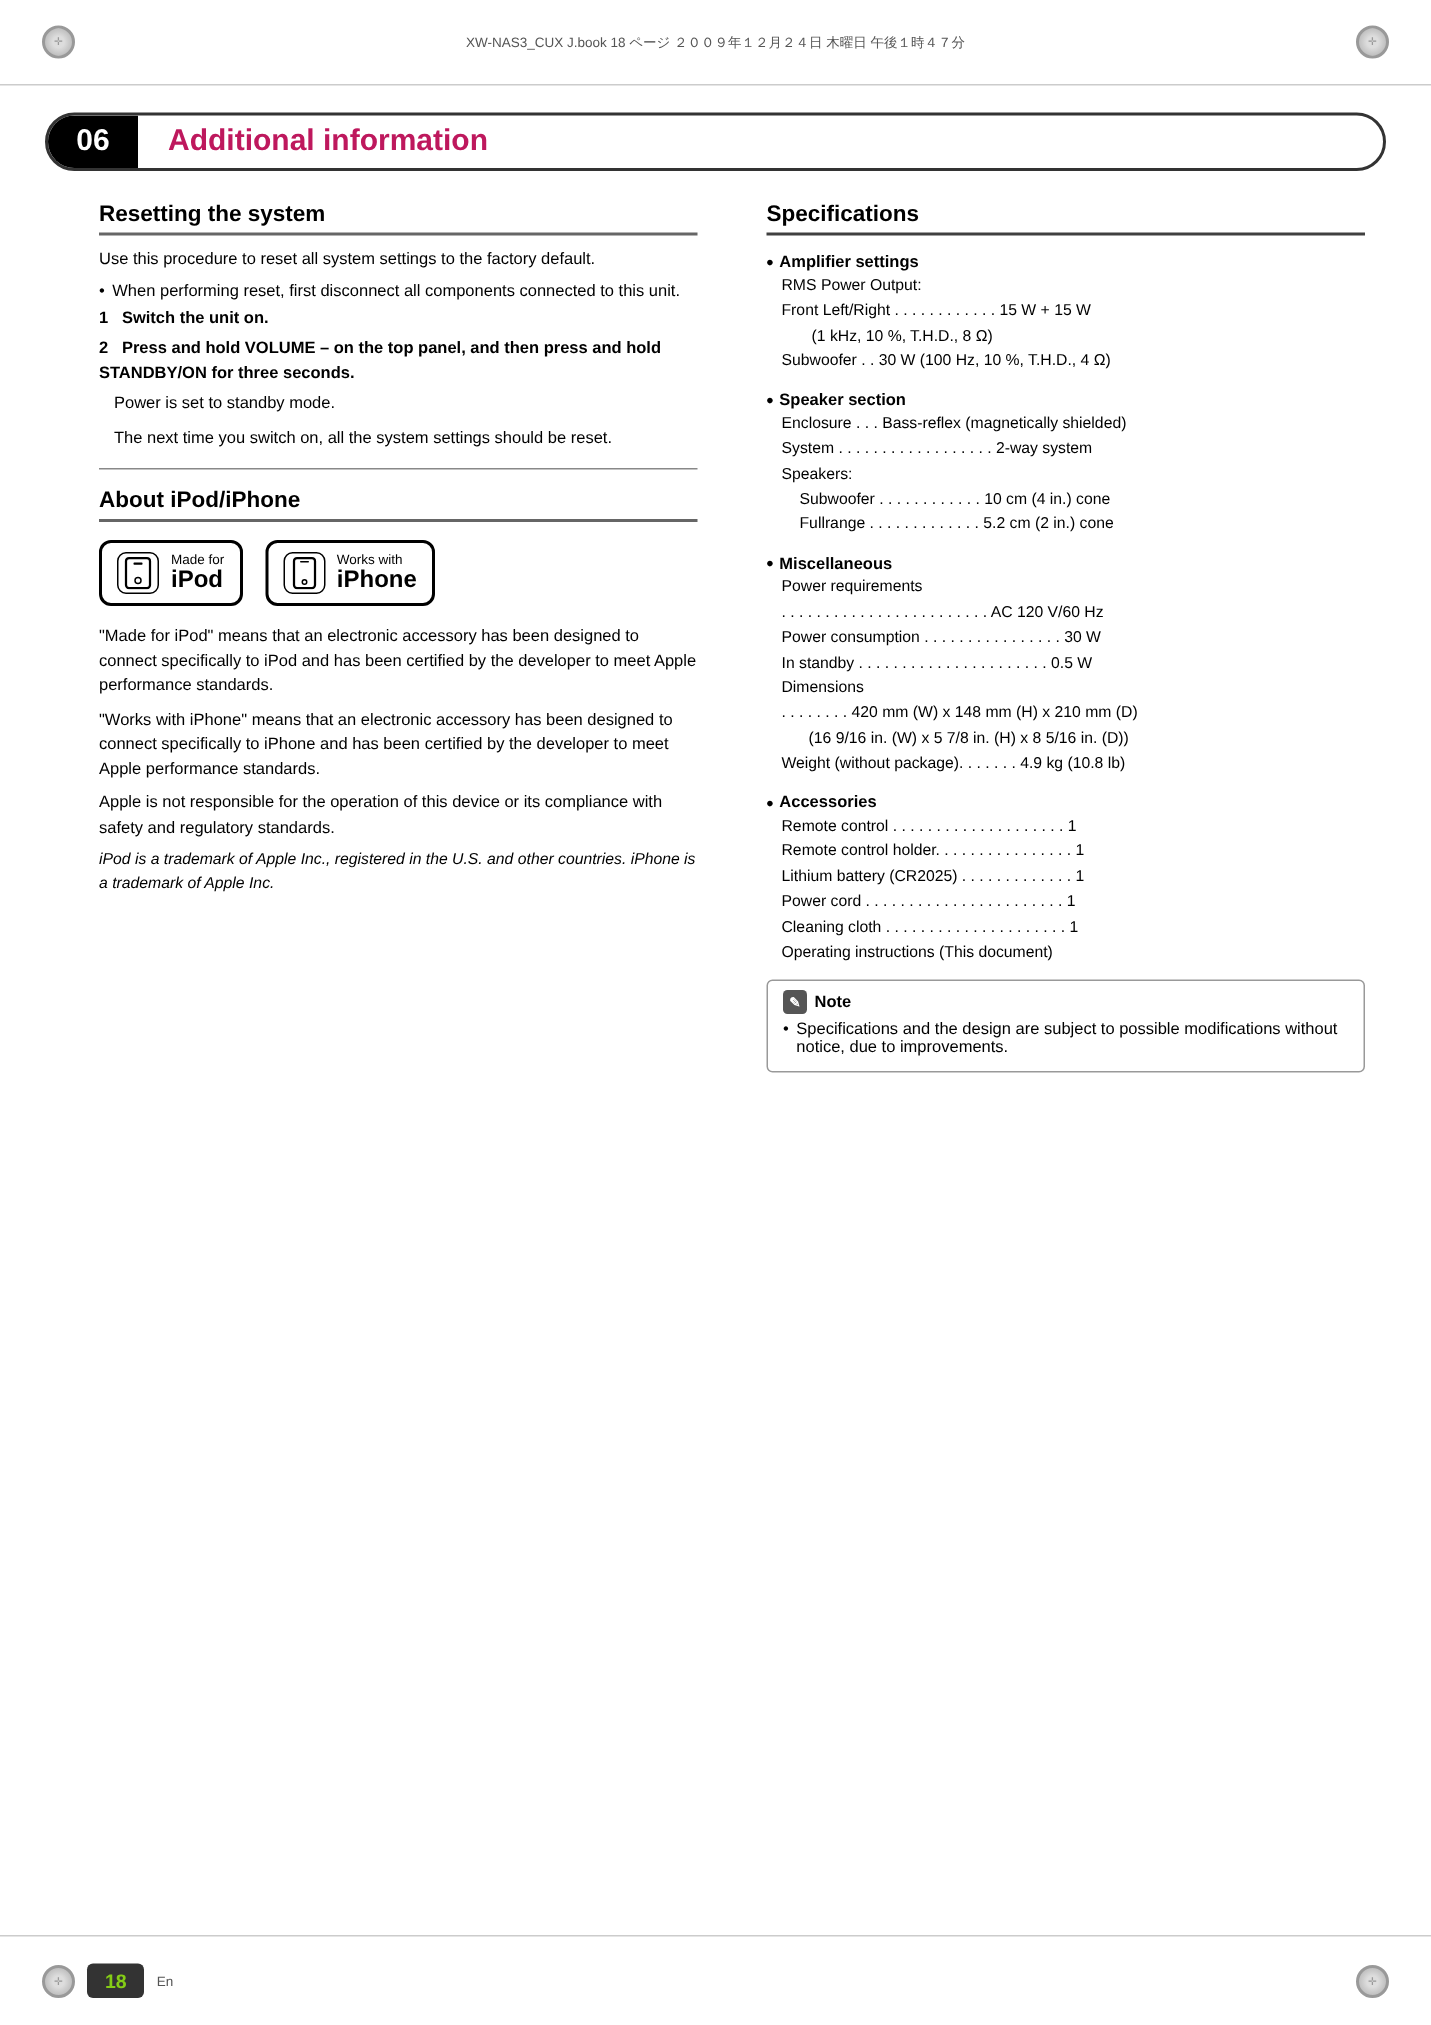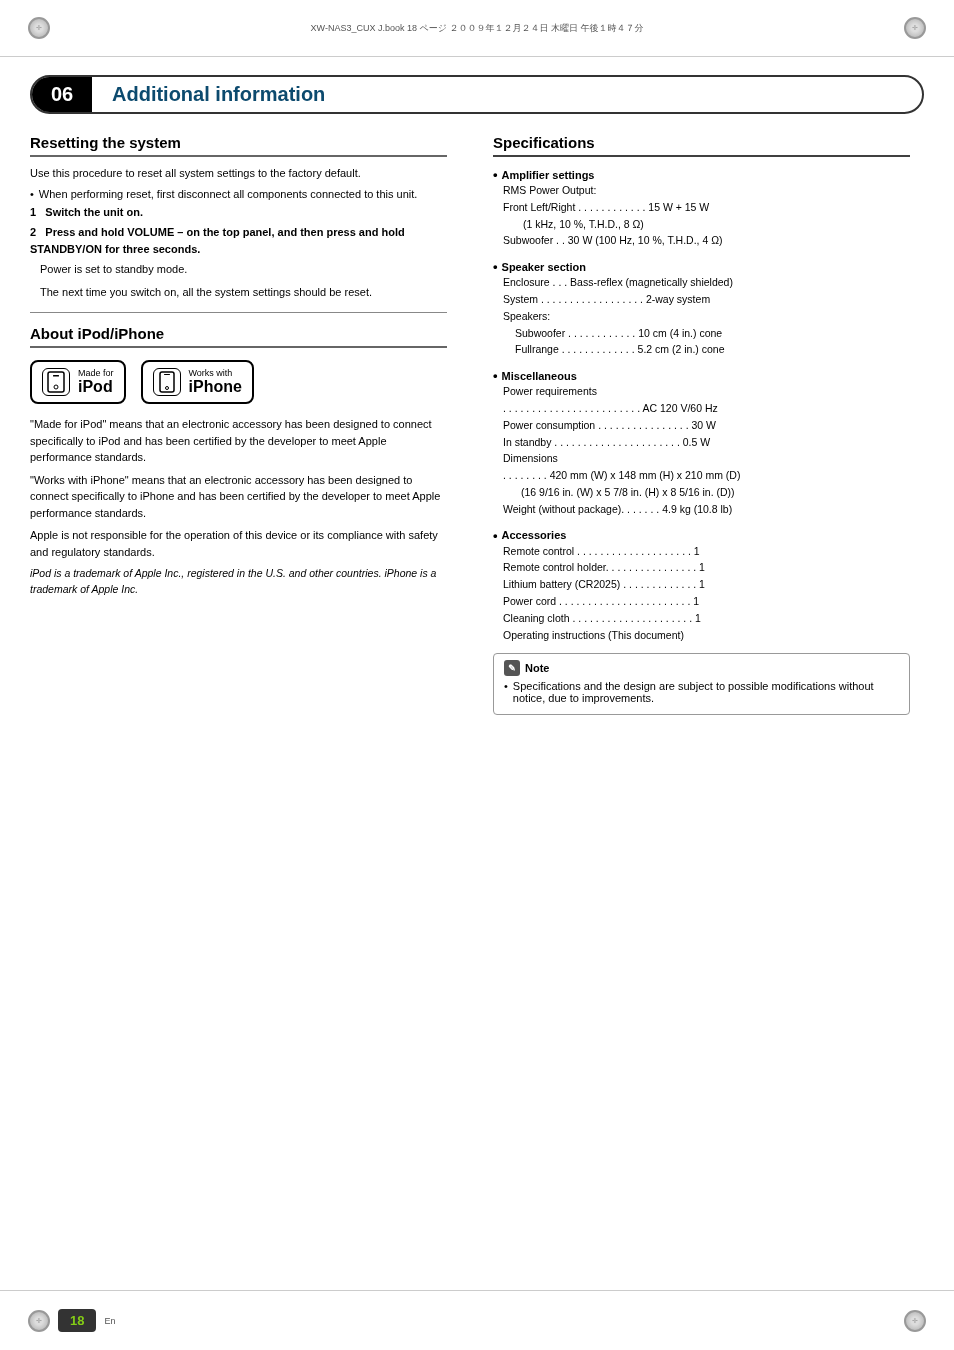--- a/index.html
+++ b/index.html
@@ -66,28 +66,29 @@
       font-size: 20px;
       font-weight: bold;
       padding: 6px 18px;
       min-width: 60px;
       text-align: center;
     }
     .chapter-title {
       font-size: 20px;
       font-weight: bold;
       padding: 6px 20px;
-      color: #0c4a6e;
+      color: #be185d;
     }
 
     
     .content-area {
       display: flex;
       padding: 10px 44px 20px 30px;
       gap: 46px;
+      margin-left: 36px;
     }
 
     
     .left-col {
       flex: 1;
       max-width: 420px;
     }
 
     
     .right-col {

